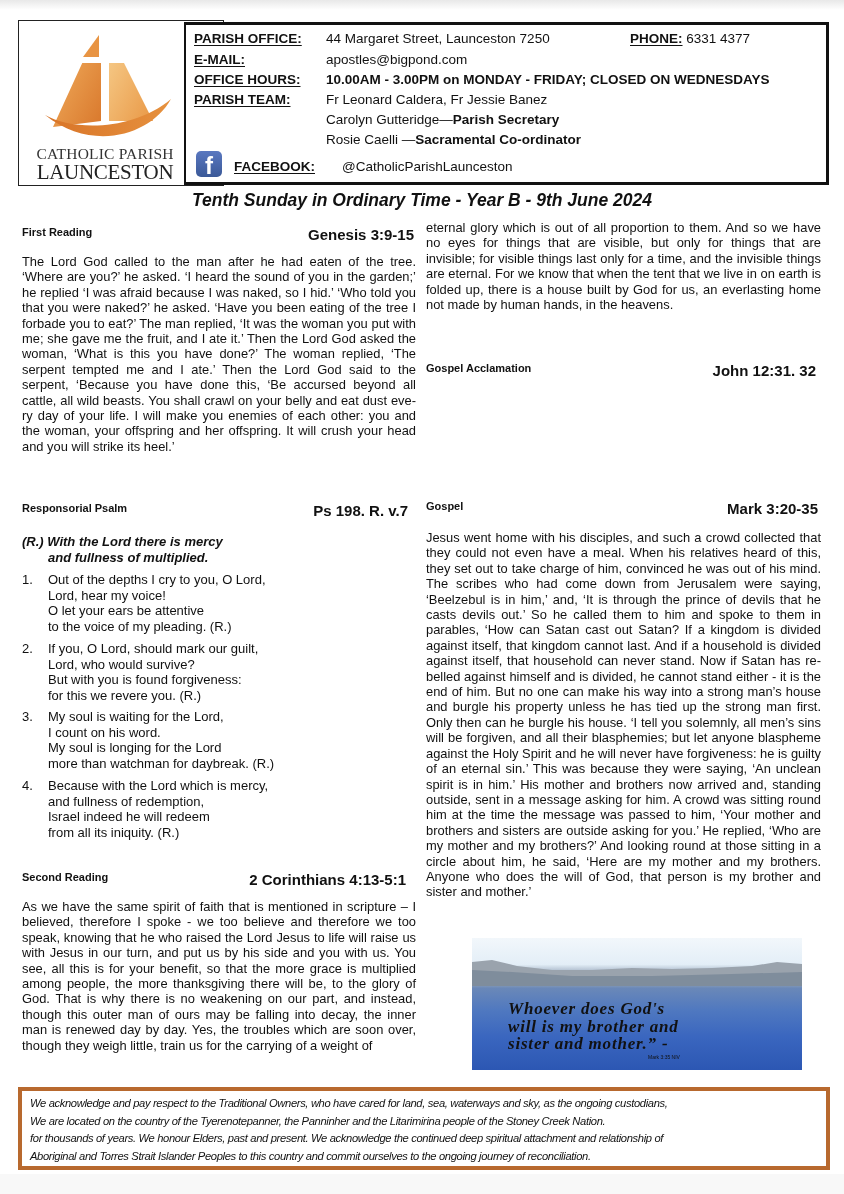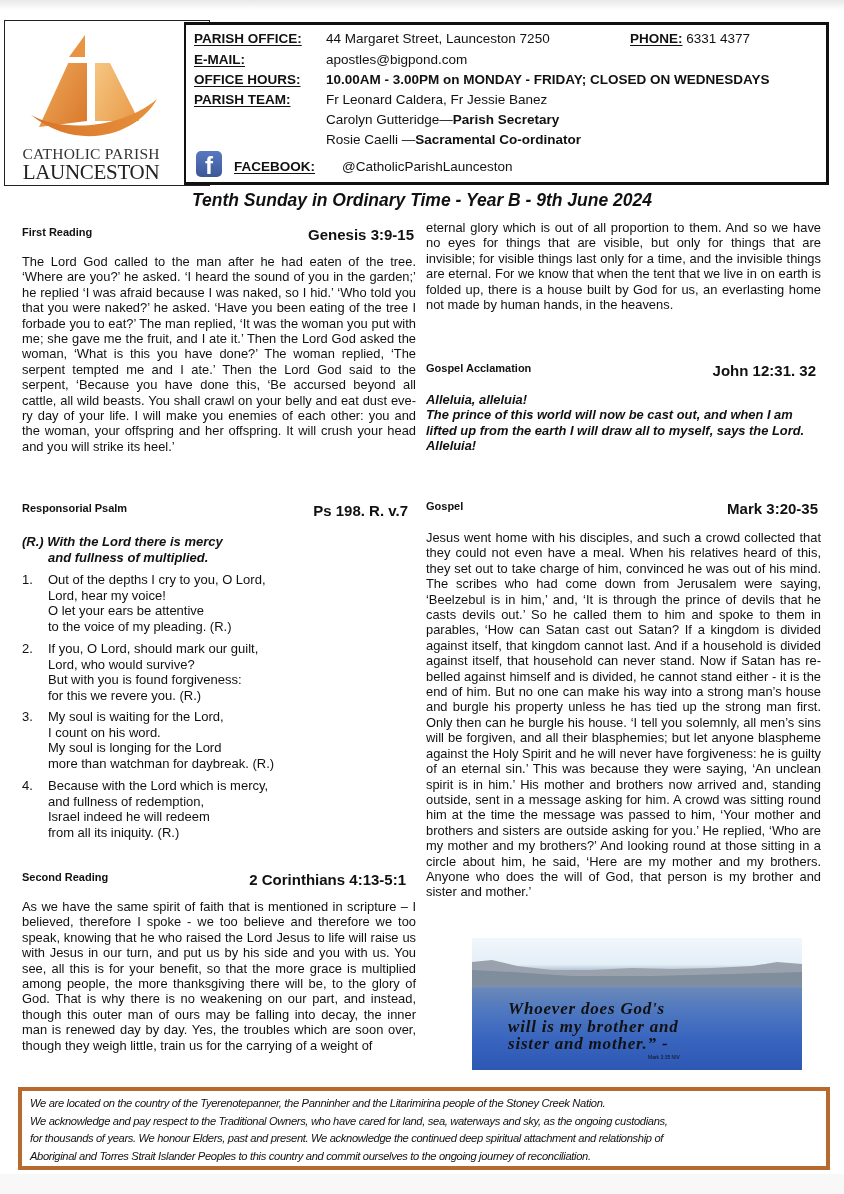--- a/index.html
+++ b/index.html
@@ -3,21 +3,21 @@
 <meta charset="utf-8">
 <style>
   * { box-sizing: border-box; margin: 0; padding: 0; }
   html, body { width: 844px; height: 1194px; background: #ffffff; overflow: hidden; }
   body { font-family: "Liberation Sans", sans-serif; color: #111; position: relative; }
   .page { position: absolute; left: 0; top: 0; width: 844px; height: 1194px; background: #fff; }
   .top-shade { position: absolute; left: 0; top: 0; width: 844px; height: 10px; background: linear-gradient(#e8e8e8, #ffffff); }
   .bottom-shade { position: absolute; left: 0; top: 1174px; width: 844px; height: 20px; background: #f8f8f8; }
 
   
-  .logo-box { position: absolute; left: 4px; top: 20px; width: 206px; height: 166px; border: 1px solid #222; background: #fff; }
+  .logo-box { position: absolute; left: 18px; top: 20px; width: 206px; height: 166px; border: 1px solid #222; background: #fff; }
   .logo-svg { position: absolute; left: 14px; top: 6px; width: 146px; height: 120px; }
   .logo-text1 { position: absolute; left: 0; top: 124px; width: 172px; text-align: center; font-family: "Liberation Serif", serif; font-size: 15.5px; color: #333; letter-spacing: 0.2px; }
   .logo-text2 { position: absolute; left: 0; top: 139px; width: 172px; text-align: center; font-family: "Liberation Serif", serif; font-size: 21px; color: #222; letter-spacing: -0.3px; }
 
   .info-box { position: absolute; left: 184px; top: 22px; width: 645px; height: 163px; border: 3px solid #111; border-left: 2px solid #111; background: #fff; }
   .info-row { position: absolute; left: 8px; font-size: 13.5px; white-space: nowrap; line-height: 16px; }
   .label { font-weight: bold; text-decoration: underline; text-underline-offset: 2px; }
   .val { position: absolute; left: 132px; white-space: nowrap; }
   .val b { font-weight: bold; }
   .phone { position: absolute; left: 436px; }
@@ -179,25 +179,20 @@
   <div class="col col-left" style="top:899px;">
     <div>As we have the same spirit of faith that is mentioned in scrip­ture – I believed, therefore I spoke - we too believe and there­fore we too speak, knowing that he who raised the Lord Jesus to life will raise us with Jesus in our turn, and put us by his side and you with us. You see, all this is for your benefit, so that the more grace is multiplied among people, the more thanksgiving there will be, to the glory of God. That is why there is no weakening on our part, and instead, though this outer man of ours may be falling into decay, the inner man is renewed day by day. Yes, the troubles which are soon over, though they weigh little, train us for the carrying of a weight of</div>
   </div>
 
   <div class="col col-right" style="top:220px;">
     <div>eternal glory which is out of all proportion to them. And so we have no eyes for things that are visible, but only for things that are invisible; for visible things last only for a time, and the in­visible things are eternal. For we know that when the tent that we live in on earth is folded up, there is a house built by God for us, an everlasting home not made by human hands, in the heavens.</div>
   </div>
 
   <div class="heading" style="left:426px; top:362px;text-align:center;">Gospel Acclamation</div>
   <div class="heading-ref" style="left:640px; top:362px; width:176px;">John 12:31. 32</div>
-  <div class="acclam" style="left:426px; top:392px; width:384px;">
-    <div>Alleluia, alleluia!</div>
-    <div>The prince of this world will now be cast out, and when I am lifted up from the earth I will draw all to myself, says the Lord.</div>
-    <div>Alleluia!</div>
-  </div>
 
   <div class="heading" style="left:426px; top:500px;">Gospel</div>
   <div class="heading-ref" style="left:640px; top:500px; width:178px;">Mark 3:20-35</div>
   <div class="col col-right" style="top:530px;">
     <div>Jesus went home with his disciples, and such a crowd collect­ed that they could not even have a meal. When his relatives heard of this, they set out to take charge of him, convinced he was out of his mind. The scribes who had come down from Jerusalem were saying, ‘Beelzebul is in him,’ and, ‘It is through the prince of devils that he casts devils out.’ So he called them to him and spoke to them in parables, ‘How can Satan cast out Satan? If a kingdom is divided against itself, that kingdom cannot last. And if a household is divided against itself, that household can never stand. Now if Satan has re­belled against himself and is divided, he cannot stand either - it is the end of him. But no one can make his way into a strong man’s house and burgle his property unless he has tied up the strong man first. Only then can he burgle his house. ‘I tell you solemnly, all men’s sins will be forgiven, and all their blasphe­mies; but let anyone blaspheme against the Holy Spirit and he will never have forgiveness: he is guilty of an eternal sin.’ This was because they were saying, ‘An unclean spirit is in him.’ His mother and brothers now arrived and, standing outside, sent in a message asking for him. A crowd was sitting round him at the time the message was passed to him, ‘Your mother and brothers and sisters are outside asking for you.’ He re­plied, ‘Who are my mother and my brothers?’ And looking round at those sitting in a circle about him, he said, ‘Here are my mother and my brothers. Anyone who does the will of God, that person is my brother and sister and mother.’</div>
   </div>
 
   <div class="quote-img">
     <svg class="ridge" viewBox="0 0 330 30" preserveAspectRatio="none">
       <path d="M0,6 L20,4 L45,10 L80,14 L120,14 L160,12 L200,13 L240,12 L280,10 L305,6 L330,8 L330,30 L0,30 Z" fill="#9aa3ad"></path>
@@ -205,20 +200,20 @@
     </svg>
     <div class="quote-text">
       <div>Whoever does God's</div>
       <div>will is my brother and</div>
       <div>sister and mother.” -</div>
     </div>
     <div class="quote-cite">Mark 3:35 NIV</div>
   </div>
 
   <div class="ack-box">
+    <div>We acknowledge and pay respect to the Traditional Owners, who have cared for land, sea, waterways and sky, as the ongoing custodians,</div>
     <div>We are located on the country of the Tyerenotepanner, the Panninher and the Litarimirina people of the Stoney Creek Nation.</div>
-    <div>We acknowledge and pay respect to the Traditional Owners, who have cared for land, sea, waterways and sky, as the ongoing custodians,</div>
     <div>for thousands of years.  We honour Elders, past and present. We acknowledge the continued deep spiritual attachment and relationship of</div>
     <div>Aboriginal and Torres Strait Islander Peoples to this country and commit ourselves to the ongoing journey of reconciliation.</div>
   </div>
 
   <div class="bottom-shade"></div>
 </div>
 
 </body></html>

